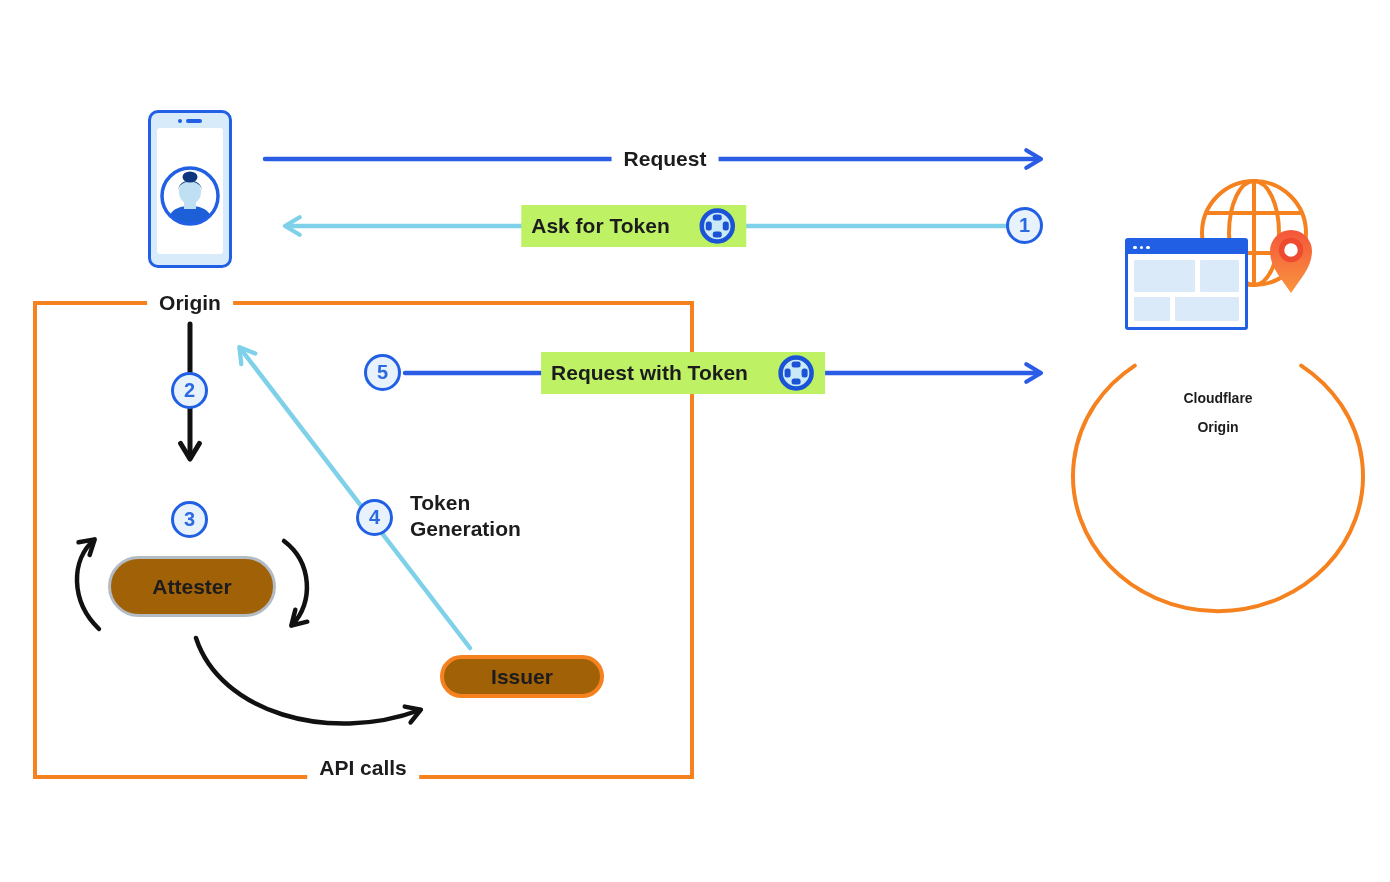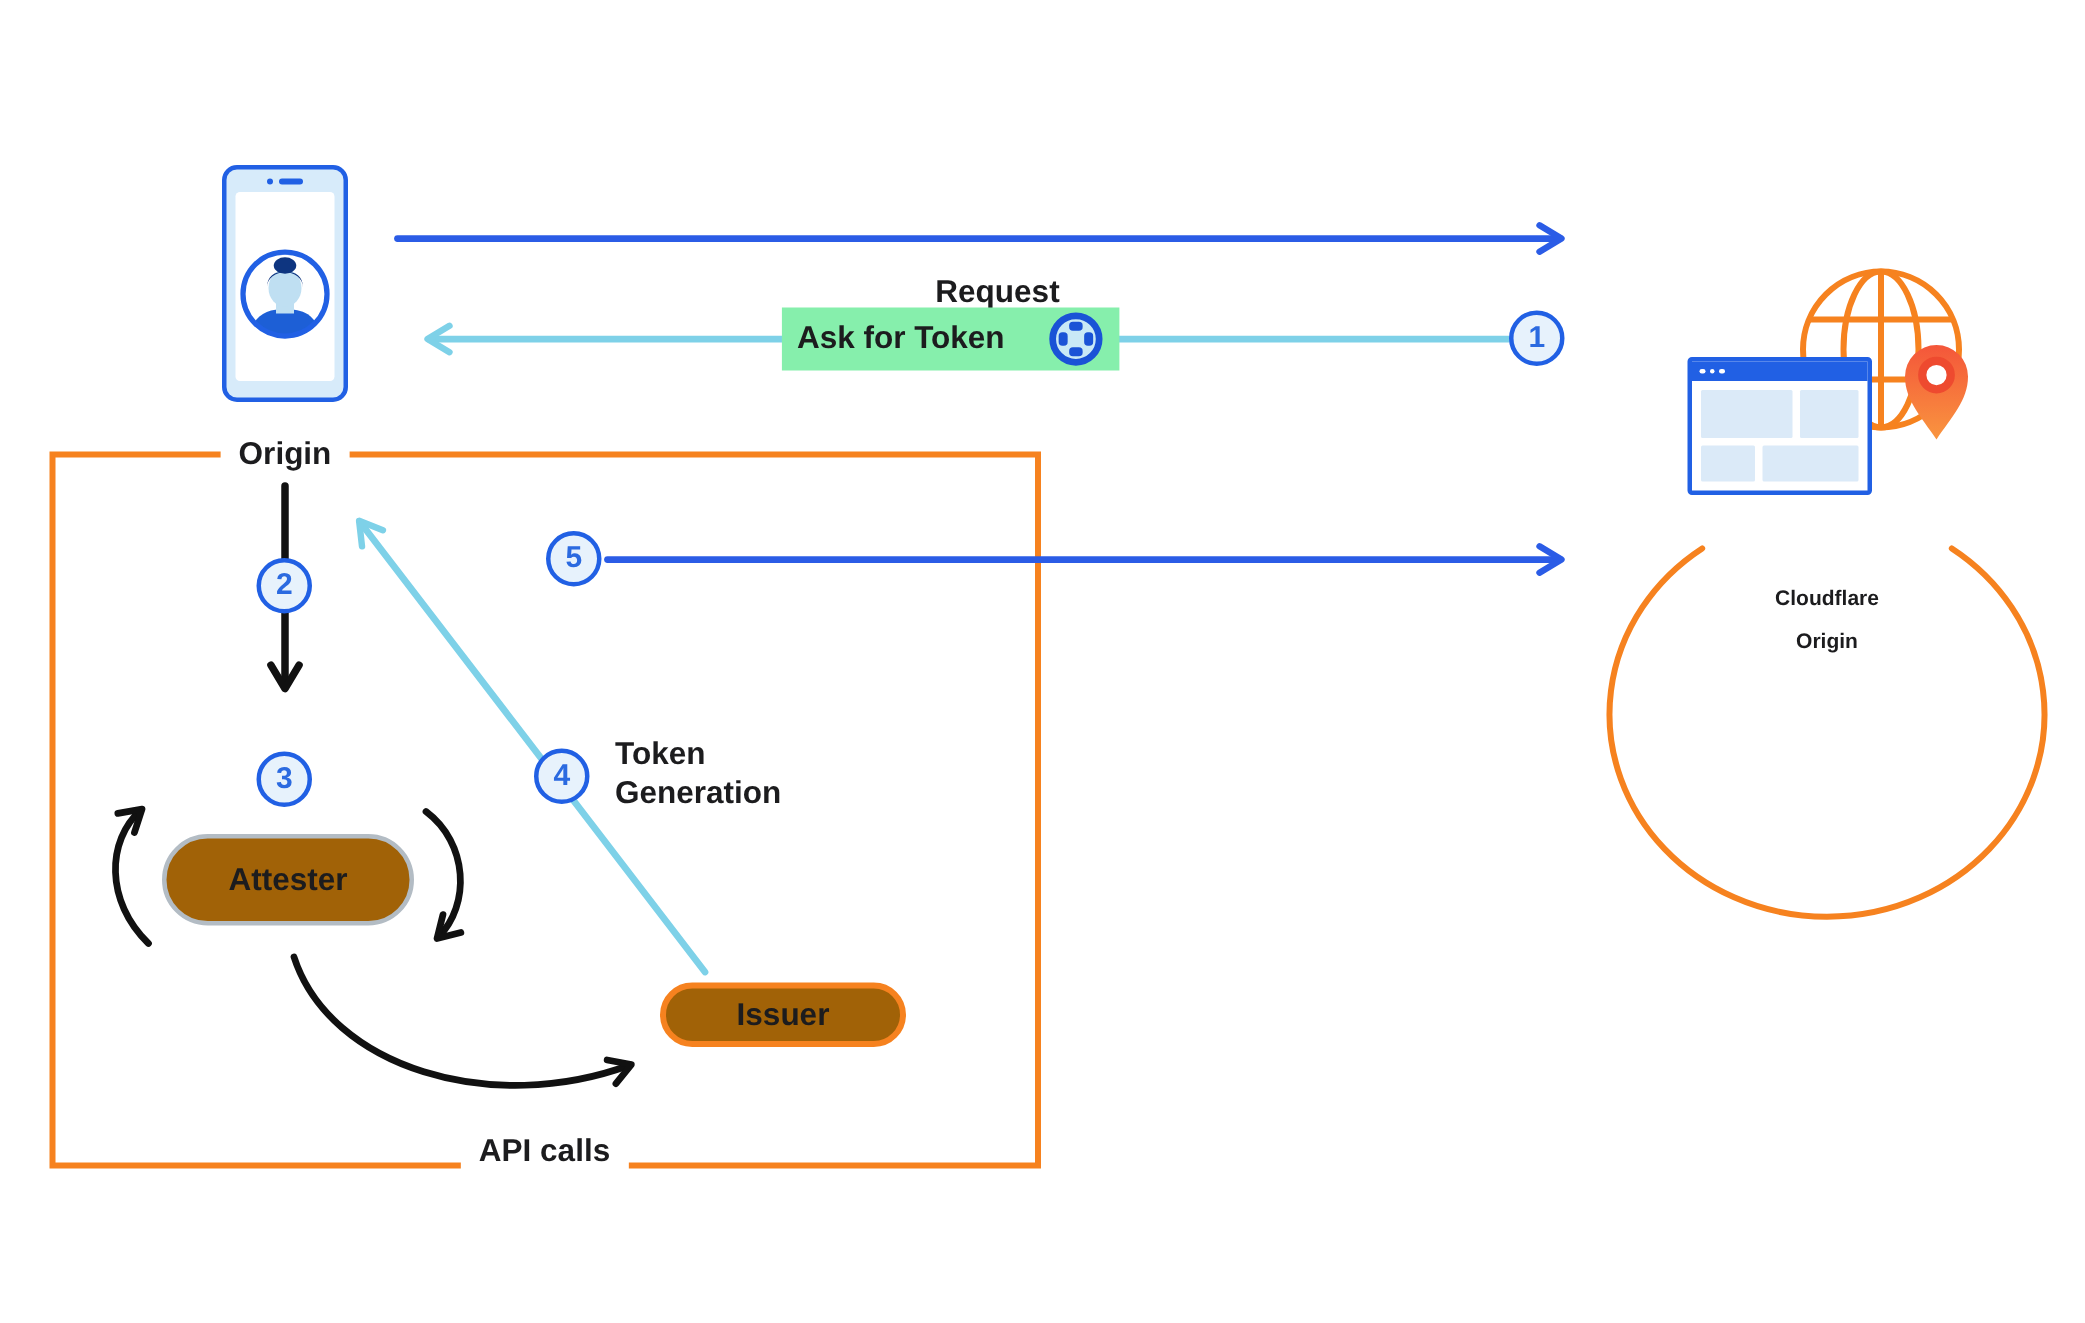--- a/index.html
+++ b/index.html
@@ -10,21 +10,21 @@
   .overlay{position:absolute;left:0;top:0;z-index:1;}
   
   .api-box{position:absolute;left:33px;top:301px;width:653px;height:470px;
     border:4px solid #f6821f;z-index:0;}
   
   .lbl{position:absolute;font-weight:bold;font-size:21px;line-height:26px;
     white-space:nowrap;z-index:3;}
   .lbl.masked{background:#fff;padding:0 12px;}
   .center{transform:translate(-50%,-50%);}
   .multiline{white-space:pre-line;}
-  .flexlbl{display:inline-flex;align-items:center;gap:29px;background:#86efac;
+  .flexlbl{display:inline-flex;align-items:center;gap:29px;background:#bef264;
     padding:2px 10px;}
   
   .step{position:absolute;width:37px;height:37px;border-radius:50%;
     border:3px solid #2160e4;background:#e7f2fc;color:#2b6ae0;
     font-weight:bold;font-size:20px;display:flex;align-items:center;
     justify-content:center;z-index:4;box-sizing:border-box;}
   
   .pill{position:absolute;background:#a16207;border-radius:31px;display:flex;
     align-items:center;justify-content:center;font-weight:bold;font-size:21px;
     z-index:3;box-sizing:border-box;}
@@ -161,33 +161,43 @@
   </div>
 
   <div class="lbl masked center" style="left:190px;top:303px;">Origin</div>
 
   <div class="lbl masked center" style="left:363px;top:768px;">API calls</div>
 
   <div class="lbl multiline" style="left:1218px;top:384px;transform:translateX(-50%);
        text-align:center;font-size:14px;line-height:29px;">Cloudflare
 Origin</div>
 
-  <div class="lbl masked center" style="left:665px;top:159px;margin-top:36px;">Request</div>
+  <div class="lbl masked center" style="left:665px;top:159px;">Request</div>
 
   <div class="lbl flexlbl center" style="left:634px;top:226px;">
     <span>Ask for Token</span>
     <svg class="token-svg" width="38" height="38" viewBox="0 0 38 38">
       <circle cx="19" cy="19" r="15.5" fill="#c9e9f6" stroke="#1a53d6" stroke-width="4.5"></circle>
       <rect x="14.5" y="7.5" width="9" height="6" rx="2.5" fill="#1a53d6"></rect>
       <rect x="14.5" y="24.5" width="9" height="6" rx="2.5" fill="#1a53d6"></rect>
       <rect x="7.5" y="14.5" width="6" height="9" rx="2.5" fill="#1a53d6"></rect>
       <rect x="24.5" y="14.5" width="6" height="9" rx="2.5" fill="#1a53d6"></rect>
     </svg>
   </div>
 
+  <div class="lbl flexlbl center" style="left:683px;top:373px;">
+    <span>Request with Token</span>
+    <svg class="token-svg" width="38" height="38" viewBox="0 0 38 38">
+      <circle cx="19" cy="19" r="15.5" fill="#c9e9f6" stroke="#1a53d6" stroke-width="4.5"></circle>
+      <rect x="14.5" y="7.5" width="9" height="6" rx="2.5" fill="#1a53d6"></rect>
+      <rect x="14.5" y="24.5" width="9" height="6" rx="2.5" fill="#1a53d6"></rect>
+      <rect x="7.5" y="14.5" width="6" height="9" rx="2.5" fill="#1a53d6"></rect>
+      <rect x="24.5" y="14.5" width="6" height="9" rx="2.5" fill="#1a53d6"></rect>
+    </svg>
+  </div>
 
   <div class="lbl multiline" style="left:410px;top:490px;">Token
 Generation</div>
 
   <div class="step" style="left:1006px;top:207px;">1</div>
   <div class="step" style="left:171px;top:372px;">2</div>
   <div class="step" style="left:171px;top:501px;">3</div>
   <div class="step" style="left:356px;top:499px;">4</div>
   <div class="step" style="left:364px;top:354px;">5</div>
 

